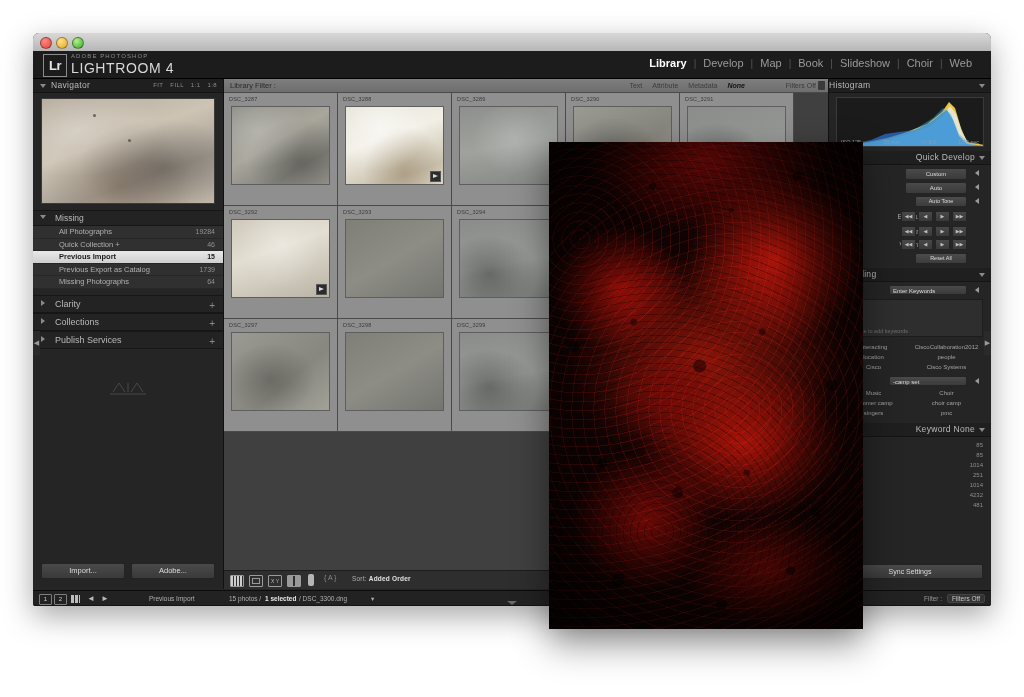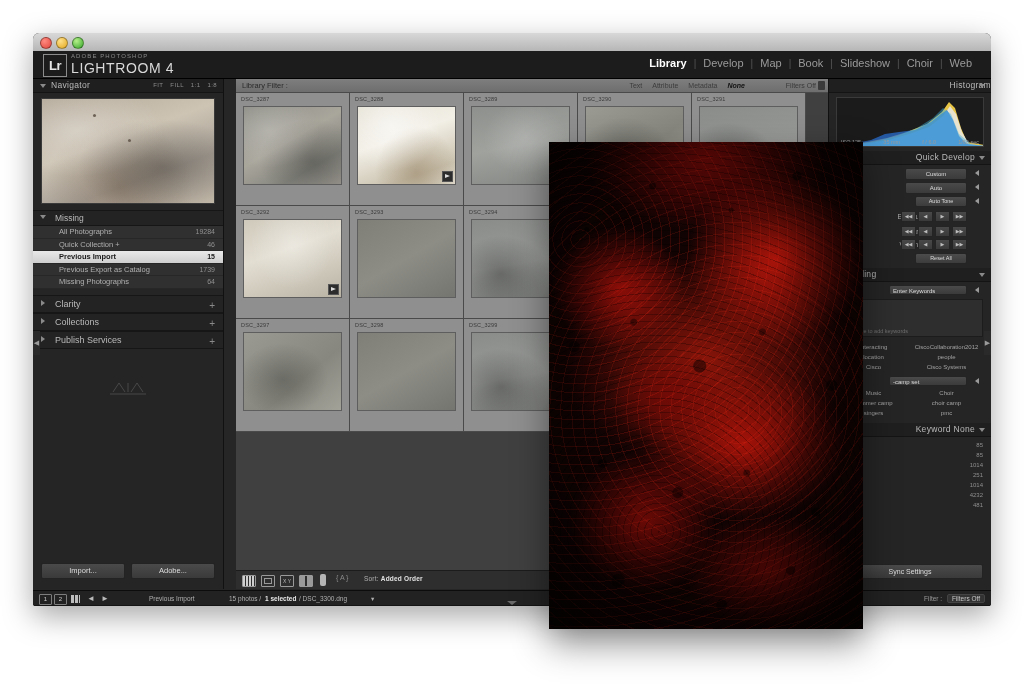--- a/index.html
+++ b/index.html
@@ -65,21 +65,21 @@
   .grouphdr{position:relative;height:16px;background:#232323;border-top:1px solid #161616;
     border-bottom:1px solid #161616;font-size:9px;color:#b9b9b9;line-height:16px;padding-left:22px;}
   .grouphdr .plus{position:absolute;right:8px;top:2px;color:#8a8a8a;font-size:10px;}
   .lrmark{position:absolute;left:50%;transform:translateX(-50%);top:300px;width:46px;height:18px;opacity:.35;}
 
   .lrbtnrow{position:absolute;left:8px;right:8px;bottom:10px;display:flex;gap:6px;}
   .lrbtn{flex:1;height:14px;background:linear-gradient(#4a4a4a,#3a3a3a);border:1px solid #232323;
     border-radius:2px;font-size:7.5px;color:#ddd;text-align:center;line-height:14px;}
 
   
-  .center{position:absolute;left:203px;top:0;right:163px;height:510px;background:#3a3a3a;}
+  .center{position:absolute;left:191px;top:0;right:163px;height:510px;background:#3a3a3a;}
   .filterbar{position:relative;height:13px;background:linear-gradient(#7e7e7e,#6e6e6e);
     border-bottom:1px solid #4a4a4a;font-size:7.5px;color:#2a2a2a;line-height:13px;padding-left:6px;}
   .filtertabs{position:absolute;right:78px;top:0;display:flex;gap:0;font-size:7px;color:#3c3c3c;}
   .filtertabs span{padding:0 5px;}
   .filtertabs span.on{color:#111;font-weight:bold;font-style:italic;}
   .filteroff{position:absolute;right:12px;top:0;font-size:7px;color:#3a3a3a;}
   .lockicon{position:absolute;right:3px;top:2px;width:7px;height:9px;background:#3a3a3a;border-radius:1px;}
 
   .gridarea{position:absolute;left:0;top:14px;right:0;bottom:18px;background:#404040;overflow:hidden;}
   .gridrow{display:flex;}
@@ -456,21 +456,21 @@
             <div class="gt-spray"></div>
             <div class="gt-flags" style="left:100px;">{ A }</div>
             <div class="gt-sort" style="left:128px;">
               <span>Sort:</span>
               <b>Added Order</b>
             </div>
           </div>
         </div>
 
         <div class="rightpanel">
-          <div class="panelhdr" style="text-align:right;padding-right:0;padding-left:0;">
+          <div class="panelhdr" style="text-align:left;padding-right:0;padding-left:0;">
             <span>Histogram</span>
             <span class="tri down" style="left:auto;right:6px;"></span>
           </div>
           <div class="histbox">
             <svg width="148" height="48" viewBox="0 0 148 48">
               <path d="M0,48 L10,47 L30,44 L50,40 L70,34 L90,26 L105,14 L112,4 L118,10 L124,30 L130,44 L148,47 L148,48 Z" fill="#ffd84a" opacity=".9"></path>
               <path d="M0,48 L12,47 L32,45 L52,42 L72,36 L92,29 L106,18 L113,8 L119,16 L125,34 L132,46 L148,48 Z" fill="#e8e8e8" opacity=".85"></path>
               <path d="M0,48 L14,46 L34,42 L48,36 L62,34 L78,32 L94,24 L104,16 L110,12 L116,22 L122,38 L130,46 L148,48 Z" fill="#2a6fd0" opacity=".75"></path>
               <path d="M0,48 L20,46 L40,43 L60,38 L80,30 L96,20 L106,10 L114,16 L122,36 L134,46 L148,48 Z" fill="#3bb0e0" opacity=".45"></path>
             </svg>

